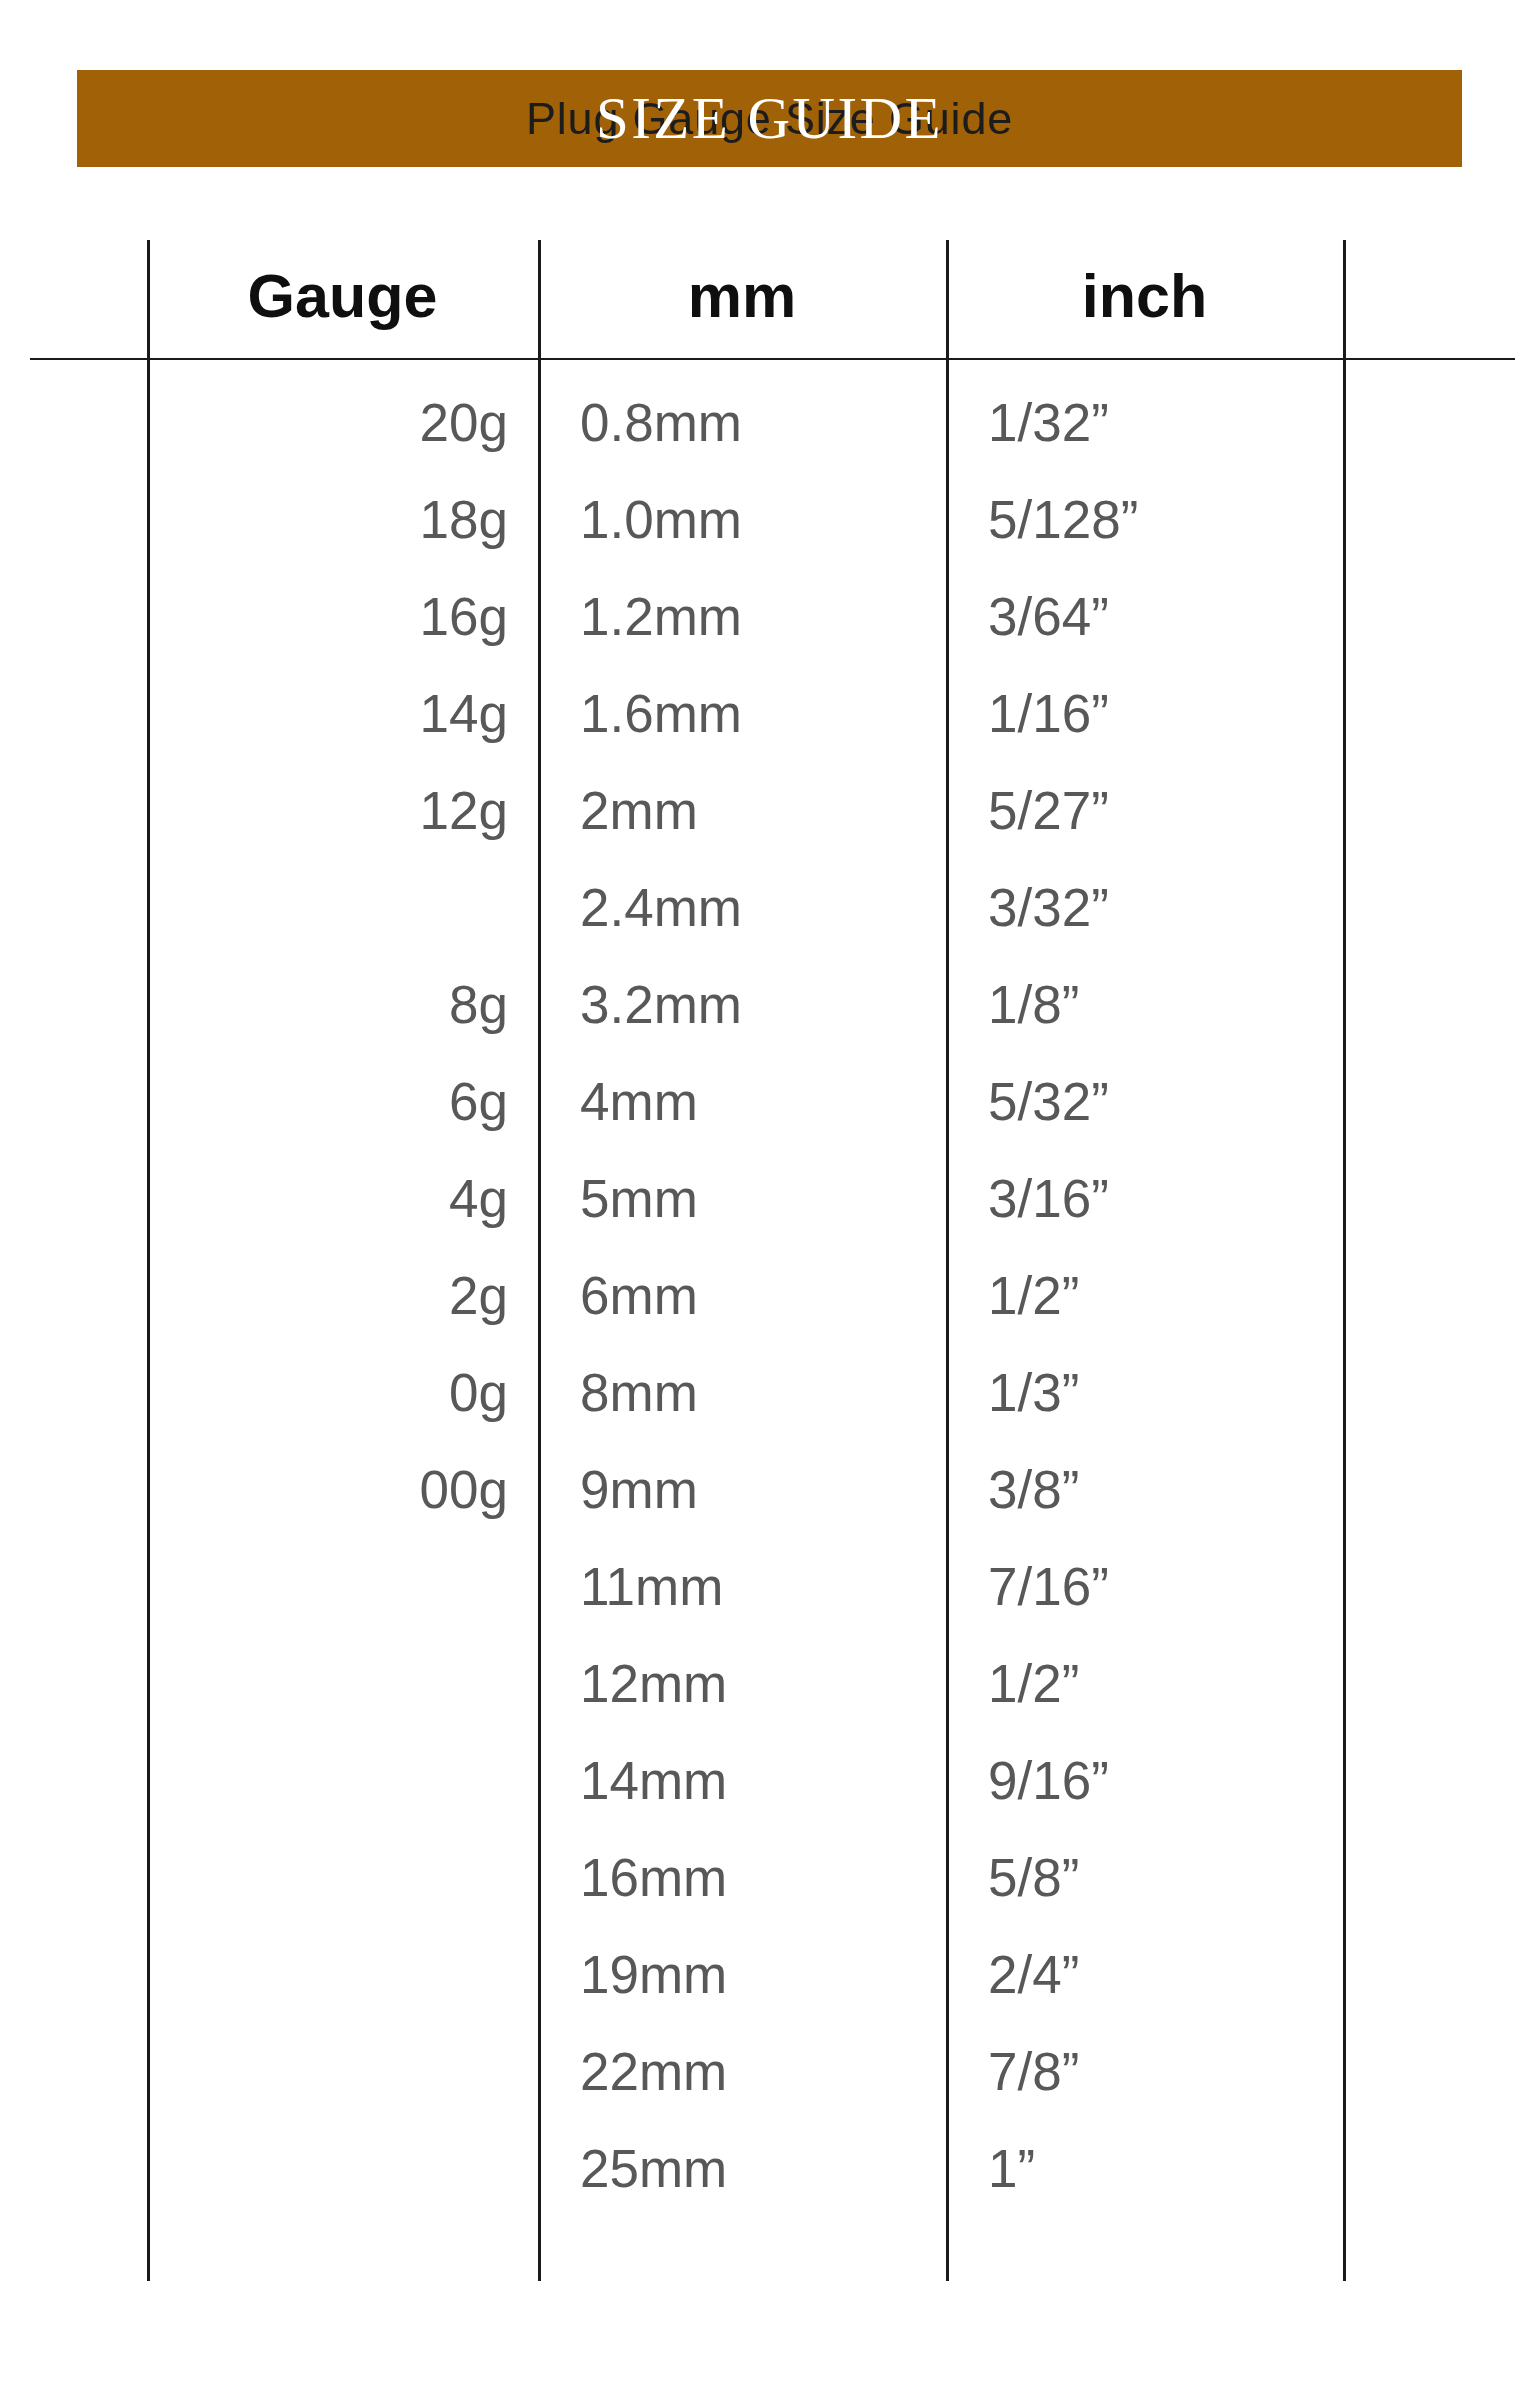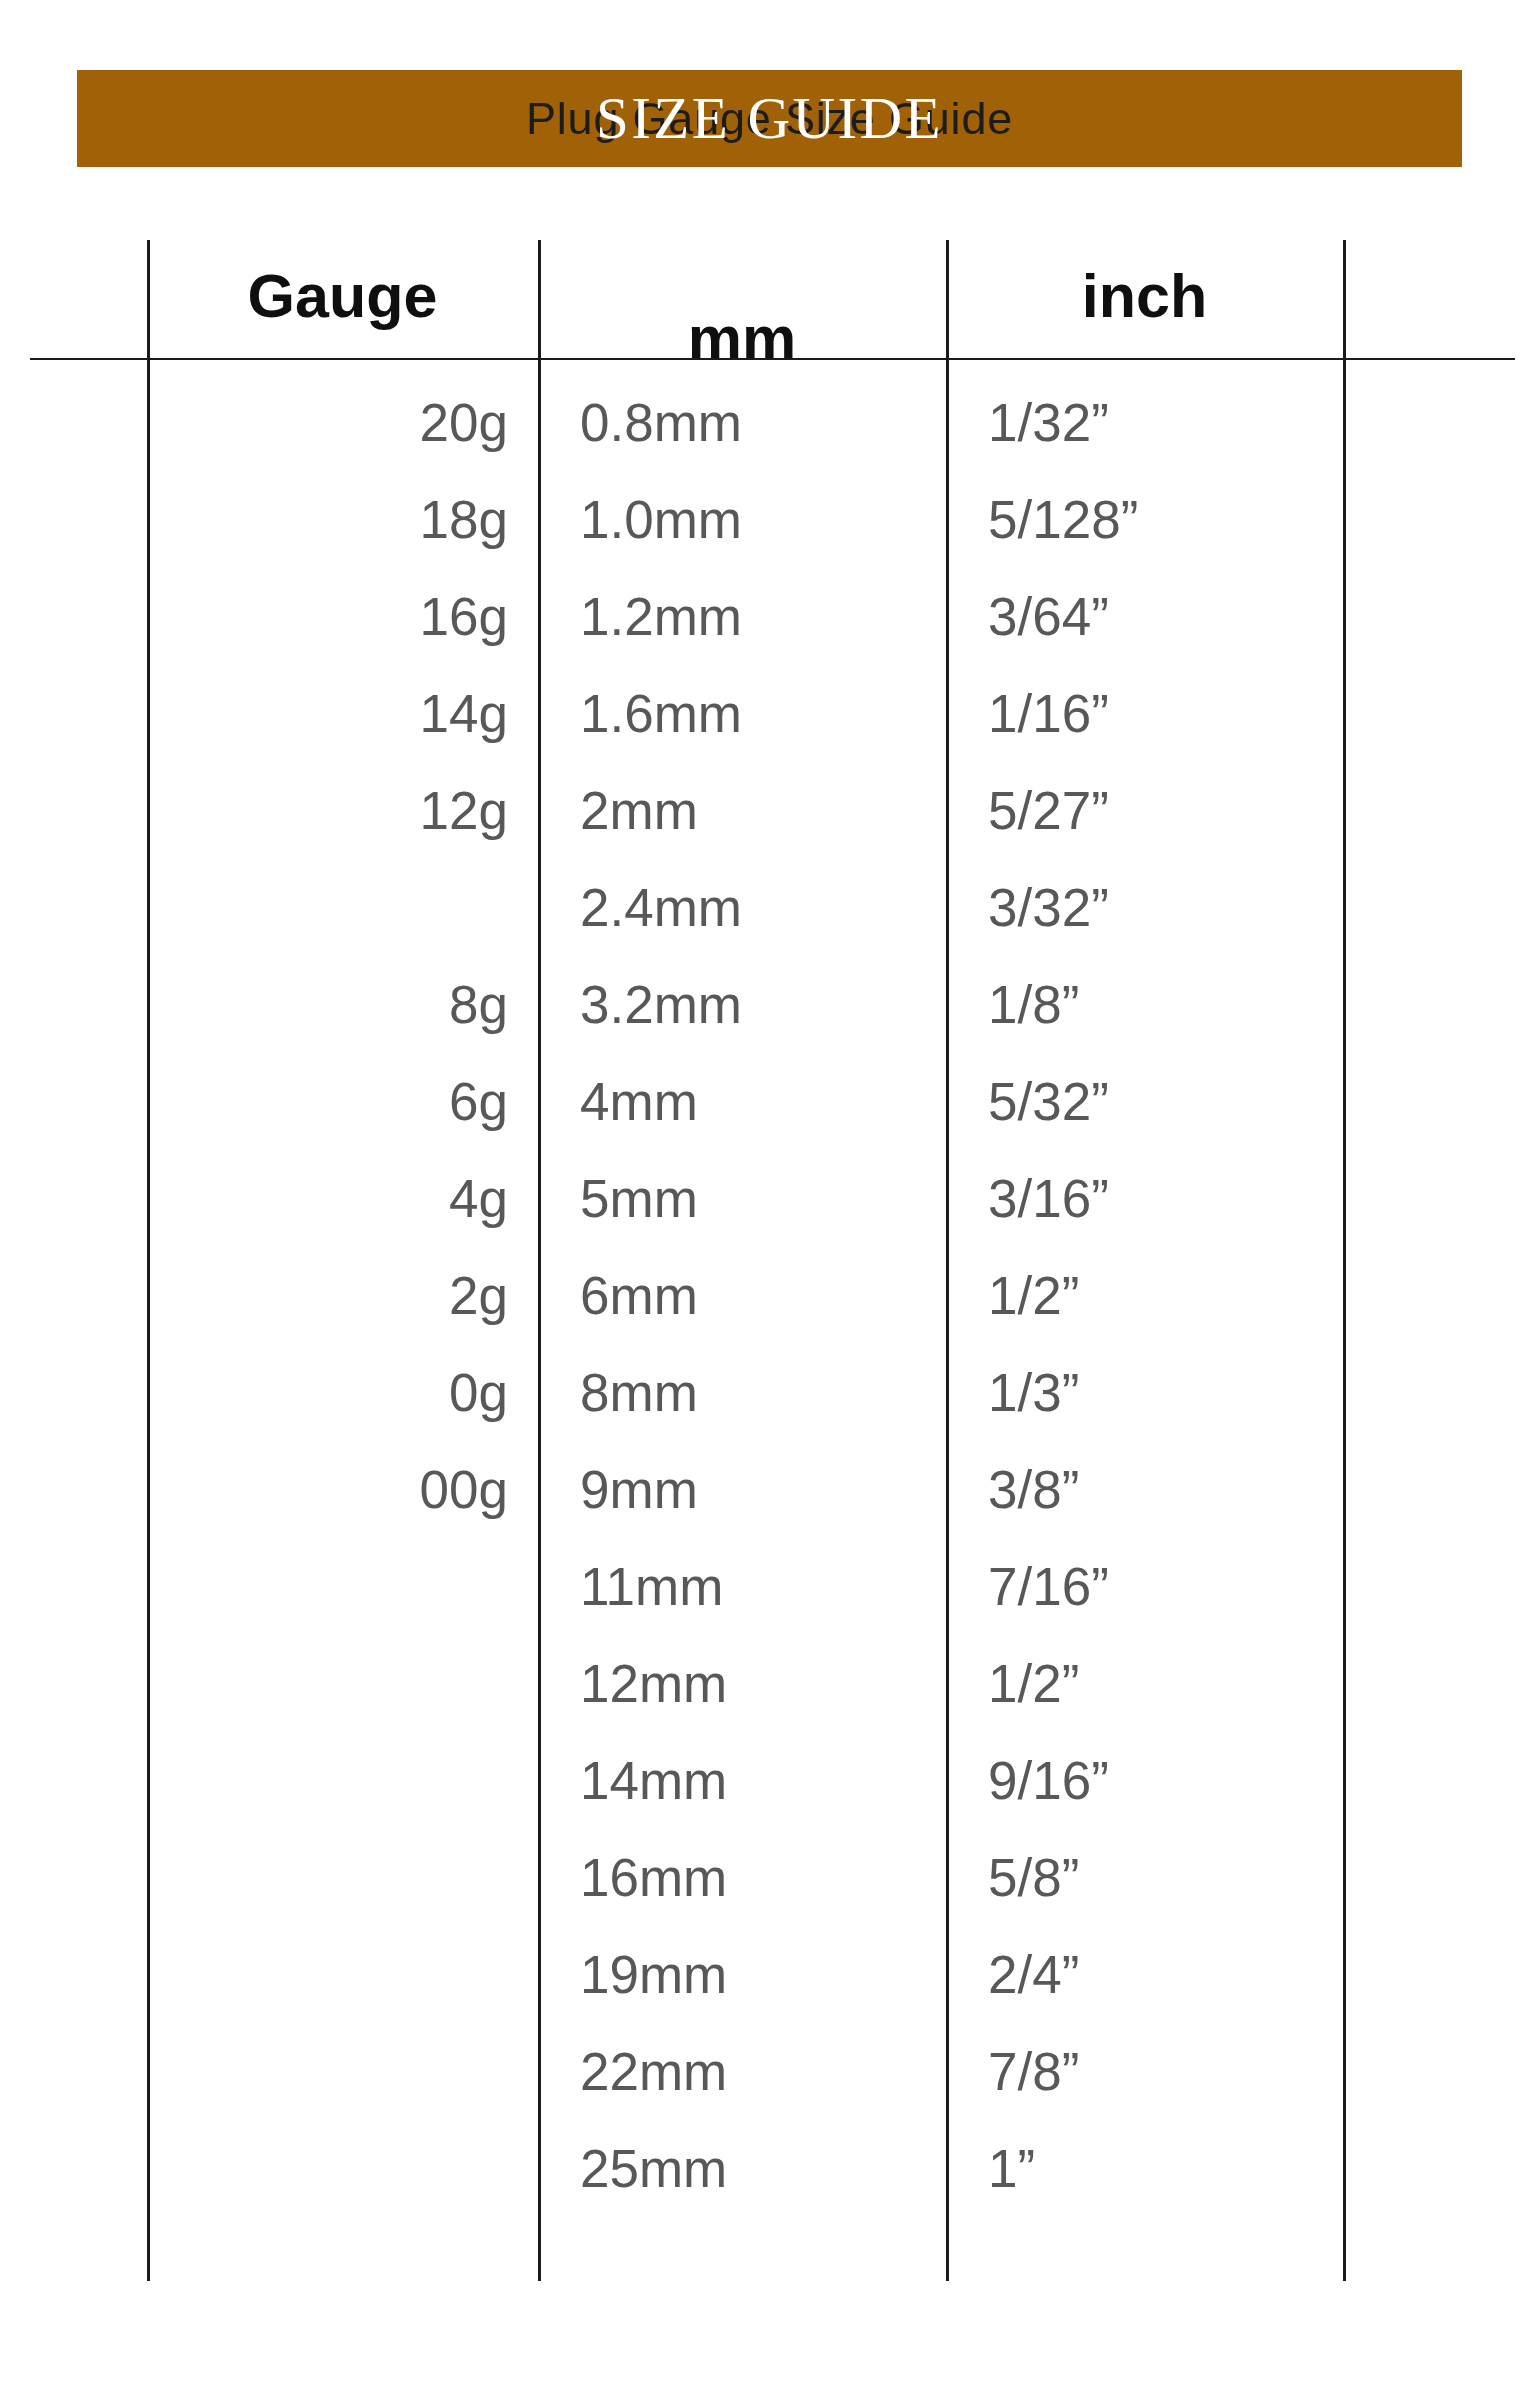--- a/index.html
+++ b/index.html
@@ -96,21 +96,21 @@
   .col-head {
     position: absolute;
     top: 21px;
     font-family: "Liberation Sans", sans-serif;
     font-weight: bold;
     font-size: 61px;
     color: #0f0f0f;
     text-align: center;
   }
   .ch-gauge { left: 147px;  width: 391px; }
-  .ch-mm    { left: 538px;  width: 408px; margin-top: 42px; }
+  .ch-mm    { left: 538px;  width: 408px; }
   .ch-inch  { left: 946px; width: 397px; }
 
   
   .body-rows {
     position: absolute;
     left: 18px;
     top: 134px;
     width: 1539px;
   }
   .row {

